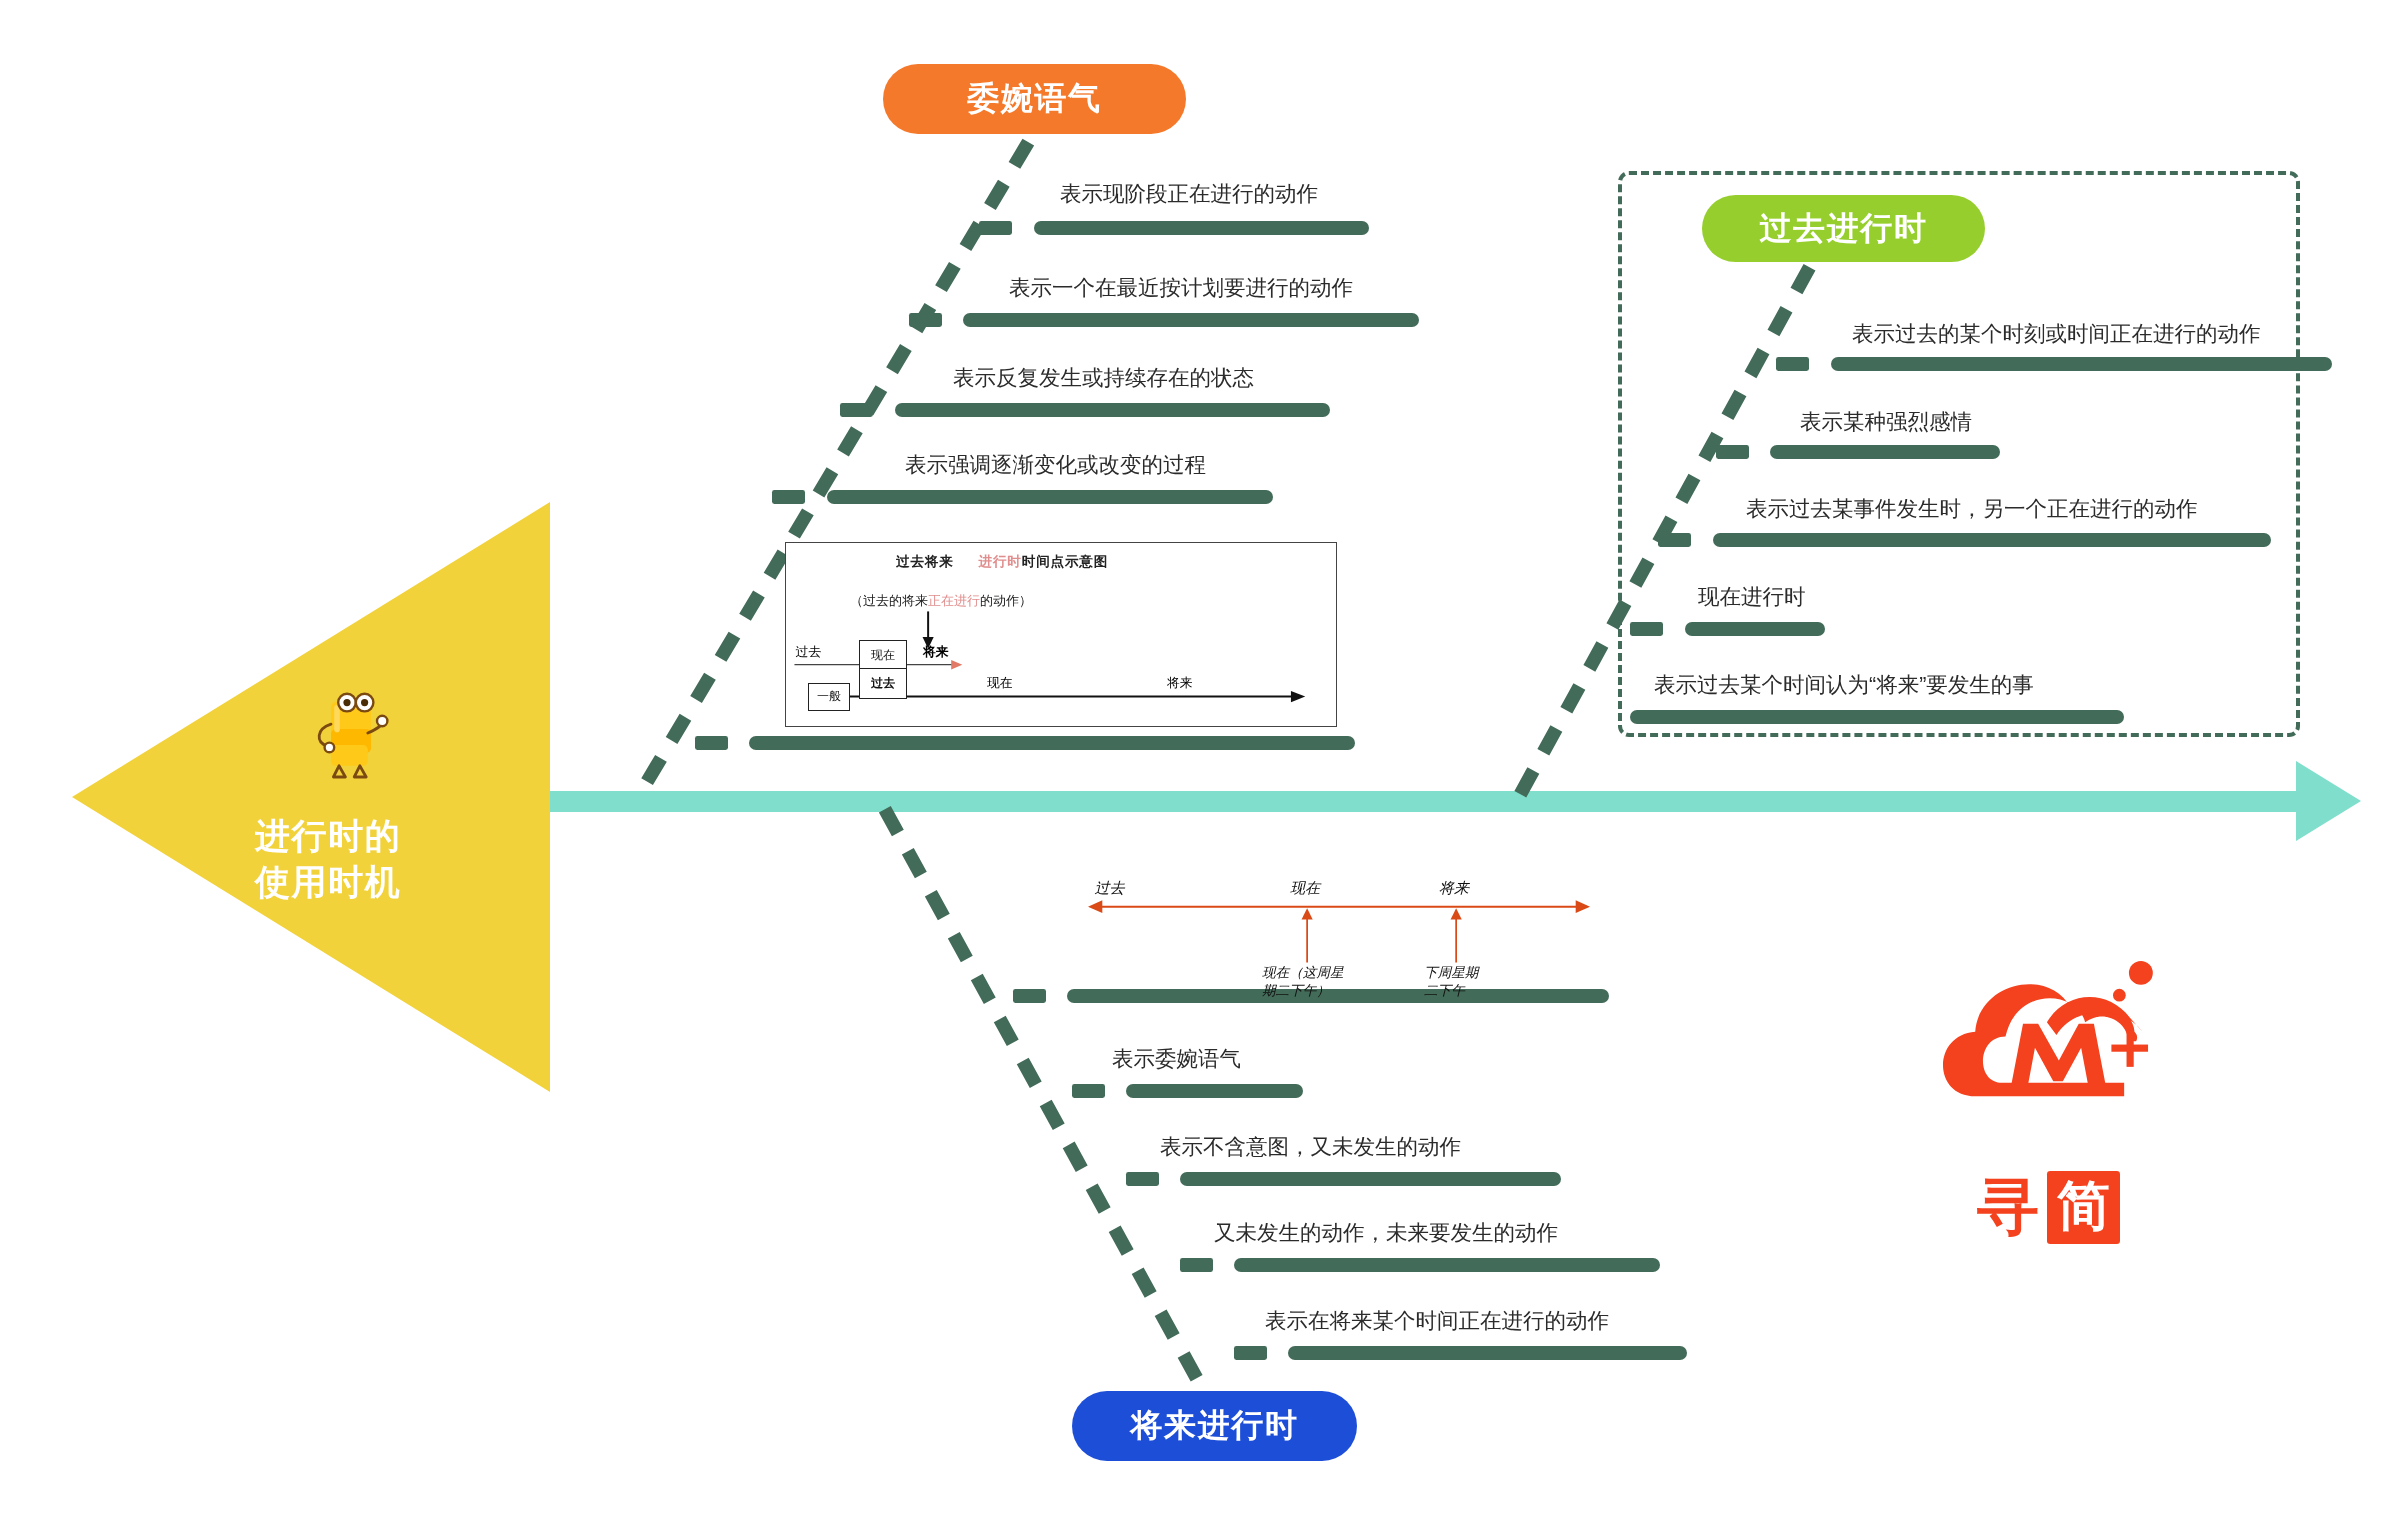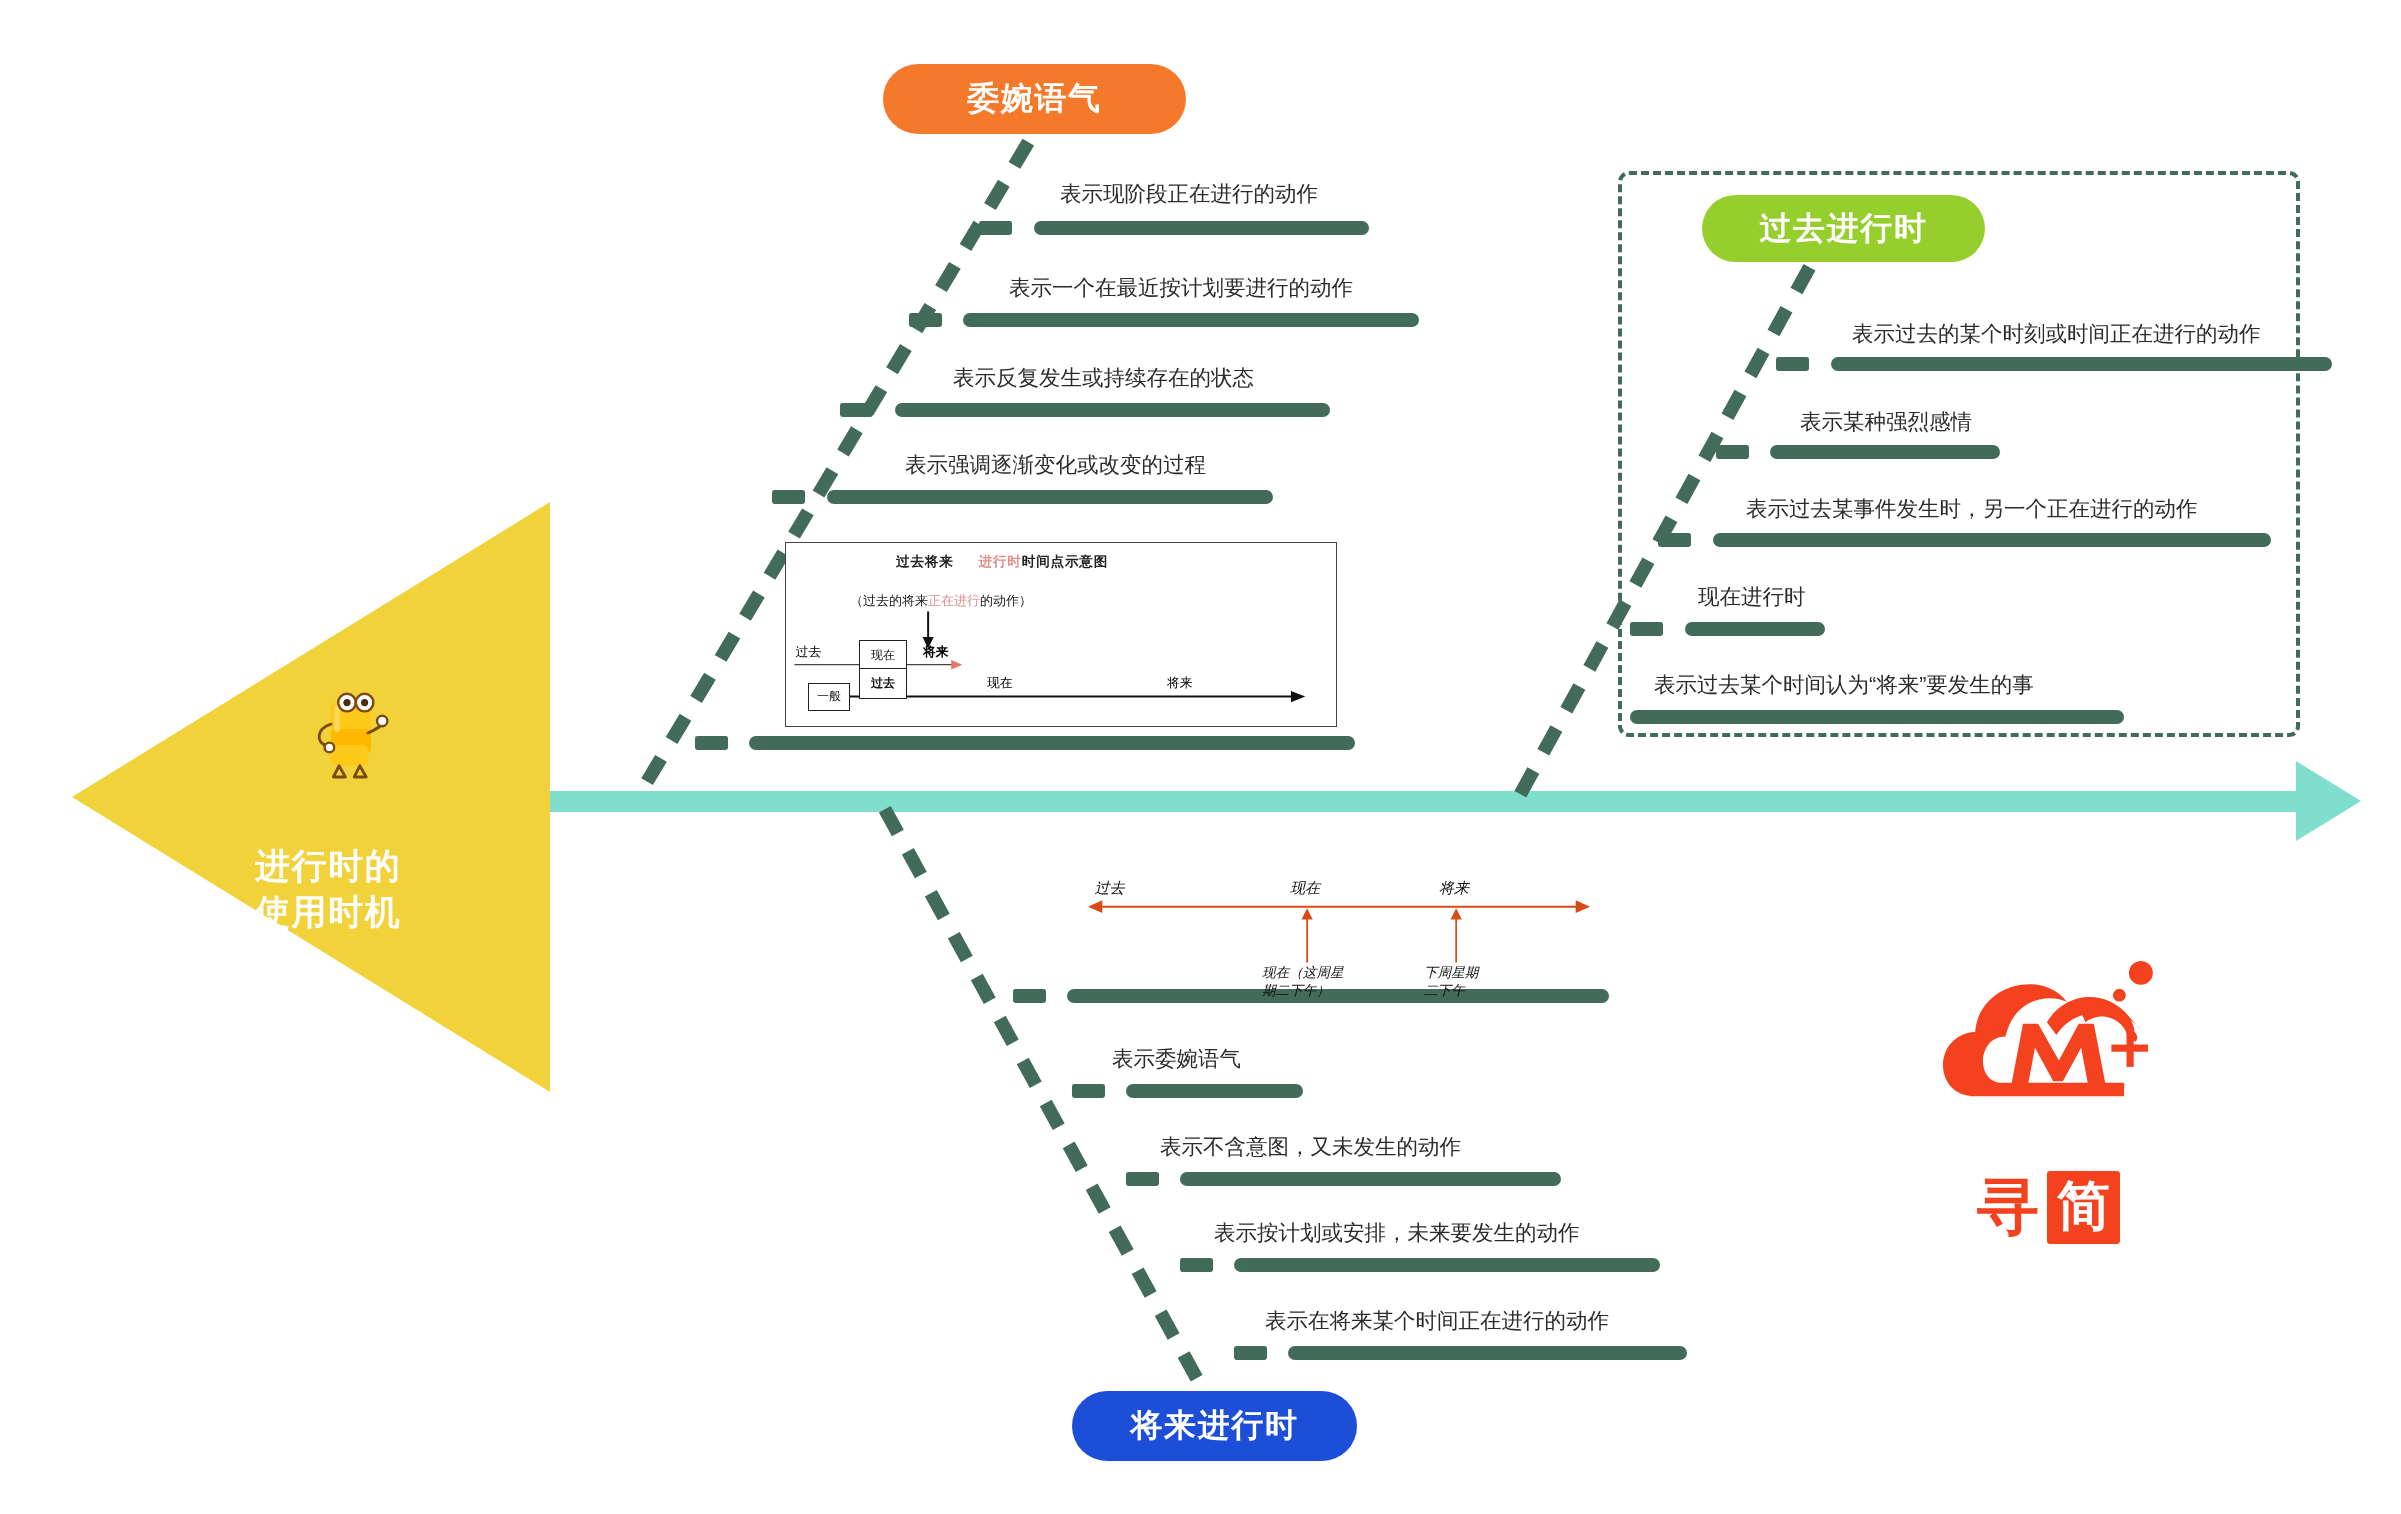--- a/index.html
+++ b/index.html
@@ -7,21 +7,21 @@
   #stage{position:relative;width:2401px;height:1515px;background:#fff;overflow:hidden;}
 
   
   .head-wrap{position:absolute;left:72px;top:502px;width:478px;height:590px;}
   .head-tri{position:absolute;left:0;top:0;width:478px;height:590px;
     background:#F2D23B;
     clip-path:polygon(100% 0%, 100% 100%, 0% 50%);}
   .mascot{position:absolute;left:235px;top:187px;width:88px;height:96px;}
   .head-title{position:absolute;left:183px;top:311px;width:263px;
     color:#fff;font-size:35px;font-weight:bold;line-height:1.30;
-    letter-spacing:1.6px;text-align:left;white-space:pre-line;margin-top:30px;}
+    letter-spacing:1.6px;text-align:left;white-space:pre-line;}
 
   
   .spine{position:absolute;left:530px;top:791px;width:1778px;height:21px;background:#7FDFCC;}
   .spine-head{position:absolute;left:2296px;top:761px;width:0;height:0;
     border-top:40px solid transparent;border-bottom:40px solid transparent;
     border-left:65px solid #7FDFCC;}
 
   
   .pill{position:absolute;border-radius:35px;color:#fff;font-weight:bold;
     display:flex;align-items:center;justify-content:center;
@@ -186,21 +186,21 @@
   <div class="bone" style="left:1067px;top:989px;width:542px;"></div>
 
   <div class="bone-label" style="left:1112px;top:1044px;">表示委婉语气</div>
   <div class="bone-dash" style="left:1072px;top:1084px;width:33px;"></div>
   <div class="bone" style="left:1126px;top:1084px;width:177px;"></div>
 
   <div class="bone-label" style="left:1160px;top:1132px;">表示不含意图，又未发生的动作</div>
   <div class="bone-dash" style="left:1126px;top:1172px;width:33px;"></div>
   <div class="bone" style="left:1180px;top:1172px;width:381px;"></div>
 
-  <div class="bone-label" style="left:1214px;top:1218px;">表示按计划或安排，未来要发生的动作</div>
+  <div class="bone-label" style="left:1214px;top:1218px;">又未发生的动作，未来要发生的动作</div>
   <div class="bone-dash" style="left:1180px;top:1258px;width:33px;"></div>
   <div class="bone" style="left:1234px;top:1258px;width:426px;"></div>
 
   <div class="bone-label" style="left:1265px;top:1306px;">表示在将来某个时间正在进行的动作</div>
   <div class="bone-dash" style="left:1234px;top:1346px;width:33px;"></div>
   <div class="bone" style="left:1288px;top:1346px;width:399px;"></div>
 
   <div class="fig2">
     <svg width="518" height="128" style="position:absolute;left:0;top:0;" viewBox="0 0 650 160">
       <line x1="22" y1="42" x2="628" y2="42" stroke="#D94A16" stroke-width="2.6"></line>

